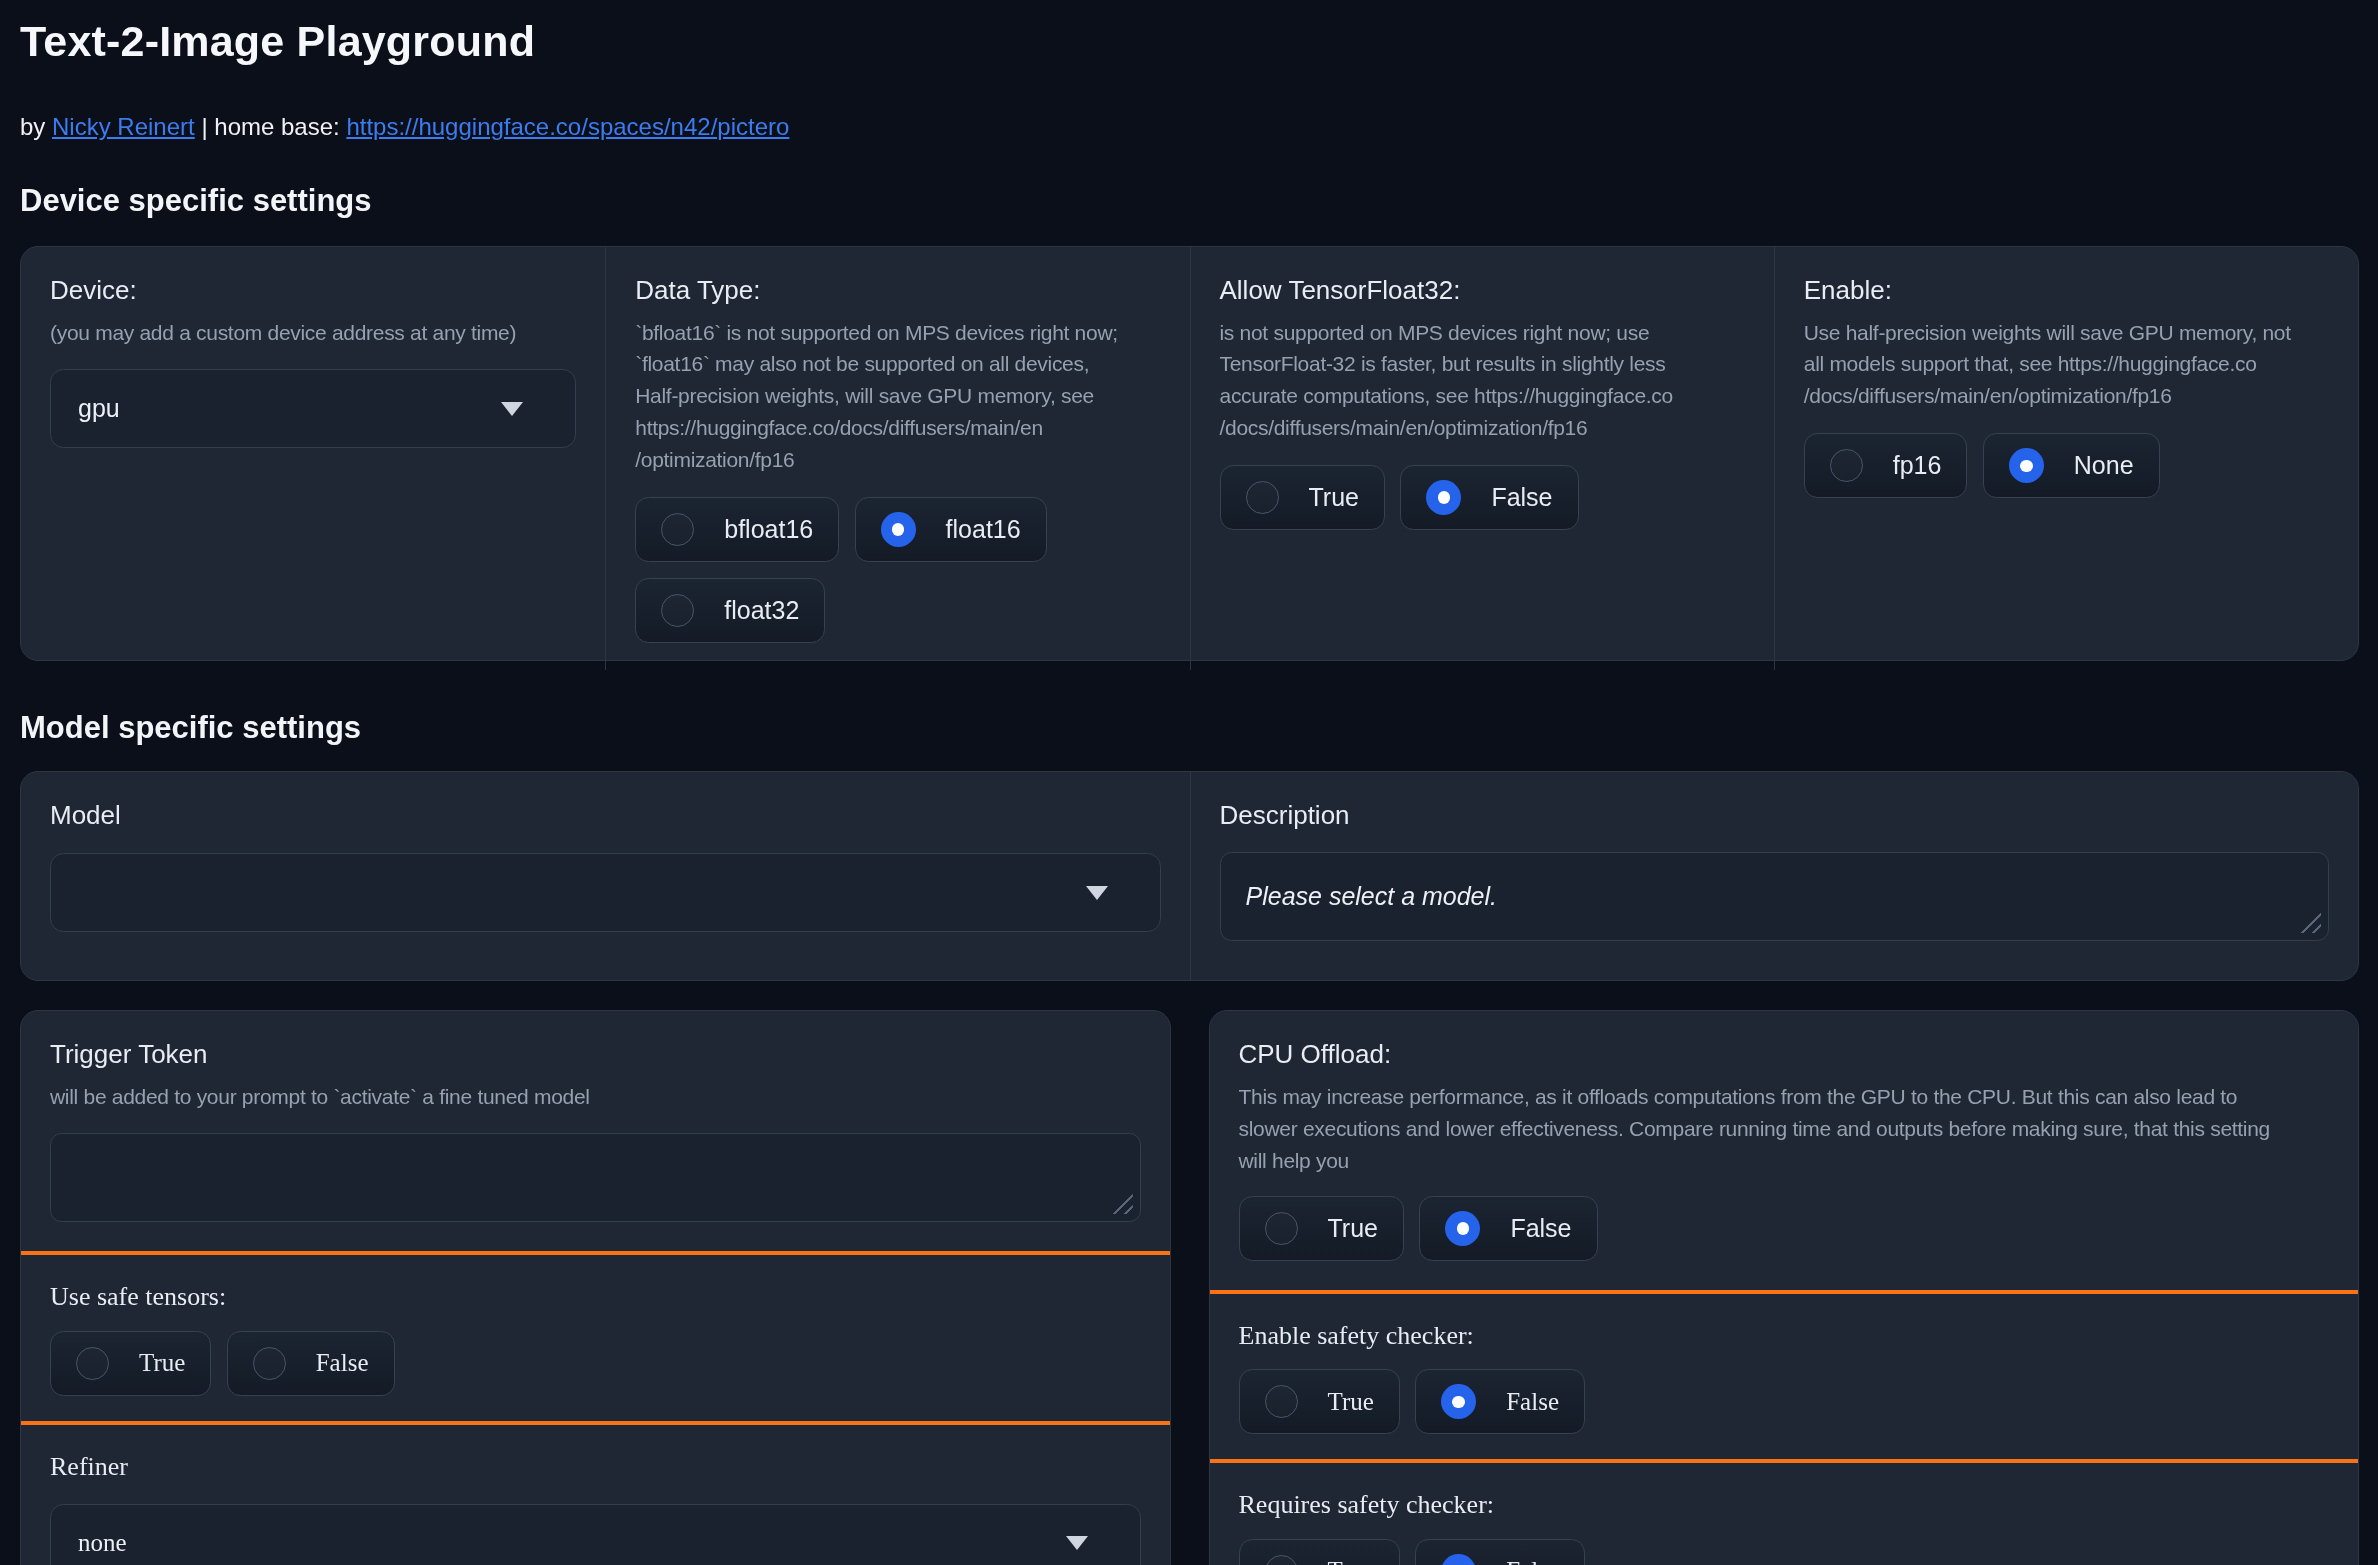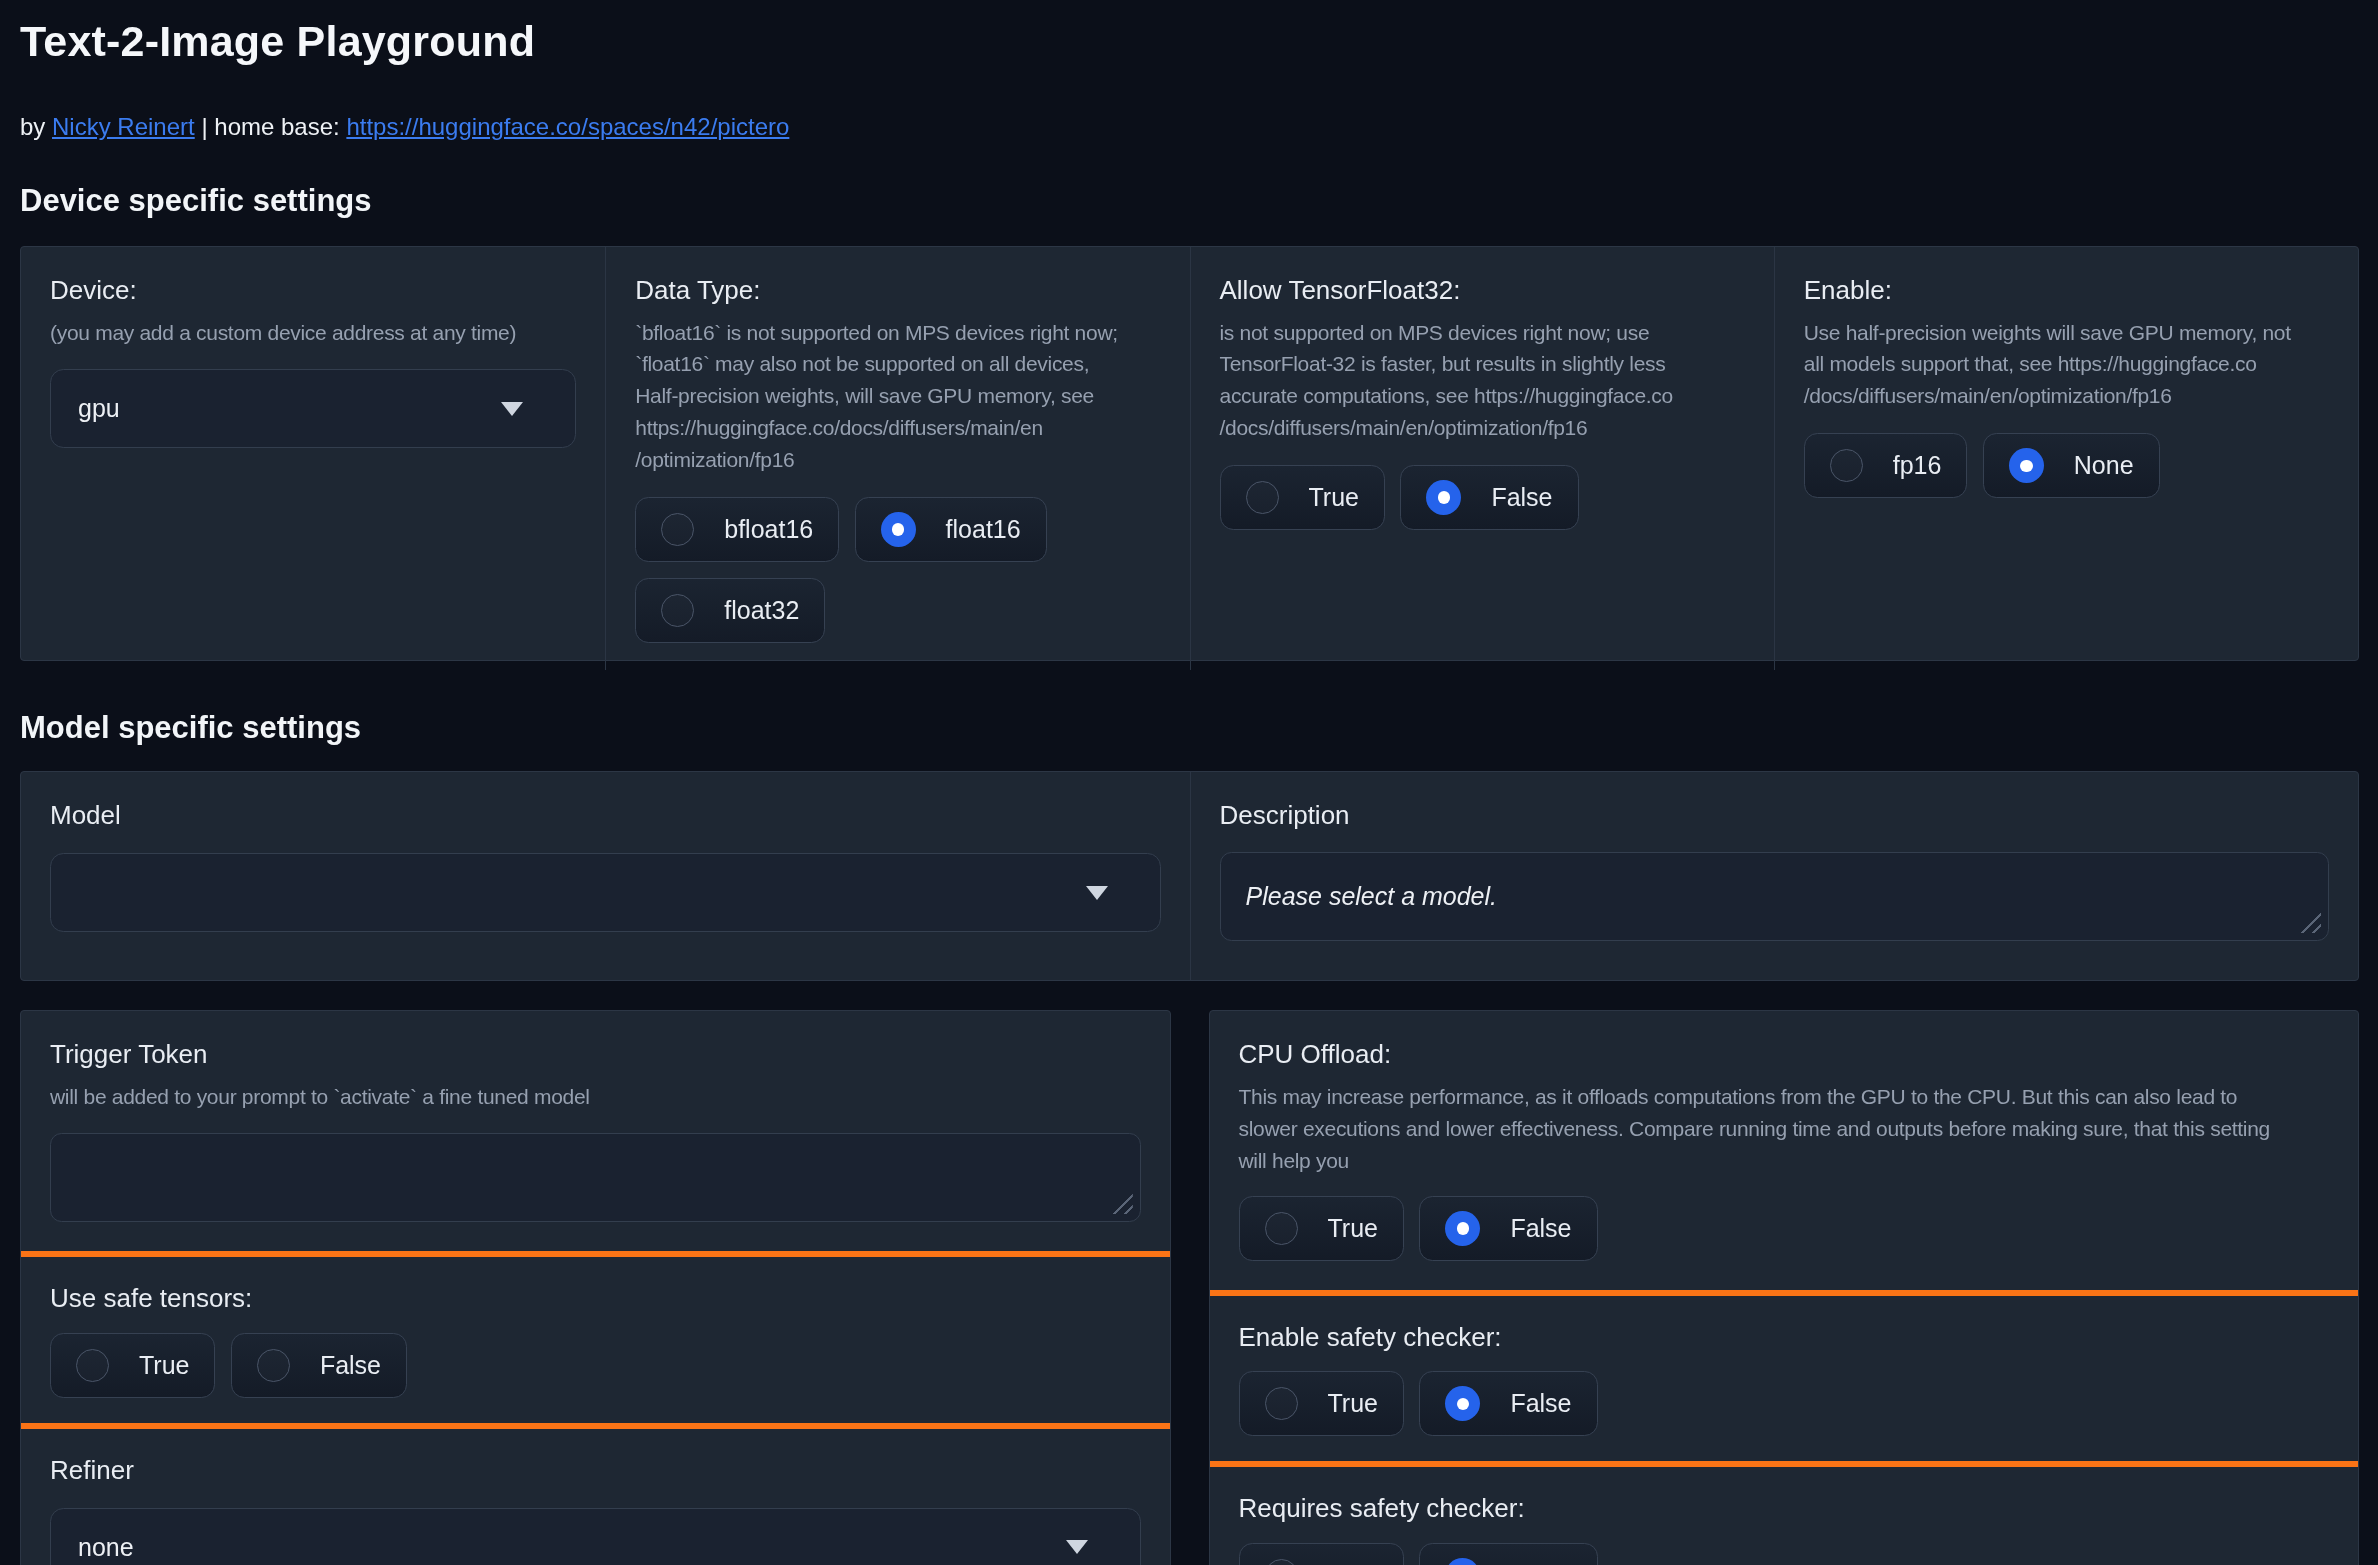--- a/index.html
+++ b/index.html
@@ -32,21 +32,21 @@
   .section-heading {
     margin-top: 40px;
     font-size: 31px;
     font-weight: 700;
     color: #f2f5f8;
     line-height: 1.2;
   }
   .panel {
     background: #1e2733;
     border: 1.4px solid #2c3645;
-    border-radius: 4px;
+    border-radius: 18px;
     margin-top: 27px;
   }
   .grid4 { display: grid; grid-template-columns: 1fr 1fr 1fr 1fr; height: 415px; }
   .grid2 { display: grid; grid-template-columns: 1fr 1fr; }
   .cell { padding: 27px 29px; min-width: 0; }
   .grid4 > .cell + .cell, .grid2 > .cell + .cell { border-left: 1px solid #2b3544; }
   .field-label {
     font-size: 26px;
     font-weight: 400;
     color: #e9edf3;
@@ -138,21 +138,21 @@
     position: absolute;
     right: 6.7px; bottom: 6.7px;
     width: 25px; height: 25px;
     background: repeating-linear-gradient(135deg, transparent 0 5.8px, #5a6577 5.8px 7.7px);
     clip-path: polygon(100% 0, 100% 100%, 0 100%);
   }
   .row3 { display: flex; gap: 38px; align-items: flex-start; margin-top: 29px; }
   .row3 > .panel { flex: 1; margin-top: 0; min-width: 0; }
   .psection { padding: 25px 29px; }
   .psection.first { padding-top: 27px; padding-bottom: 29px; }
-  .psection + .psection { border-top: 6px solid #f97316; }
+  .psection + .psection { border-top: 4px solid #f97316; font-family: Liberation Serif, serif; }
 </style>
 </head>
 <body>
 
 <h1 class="page-title">Text-2-Image Playground</h1>
 
 <div class="byline"><span>by </span><a class="link">Nicky Reinert</a><span> | home base: </span><a class="link">https://huggingface.co/spaces/n42/pictero</a></div>
 
 <h2 class="section-heading">Device specific settings</h2>
 

